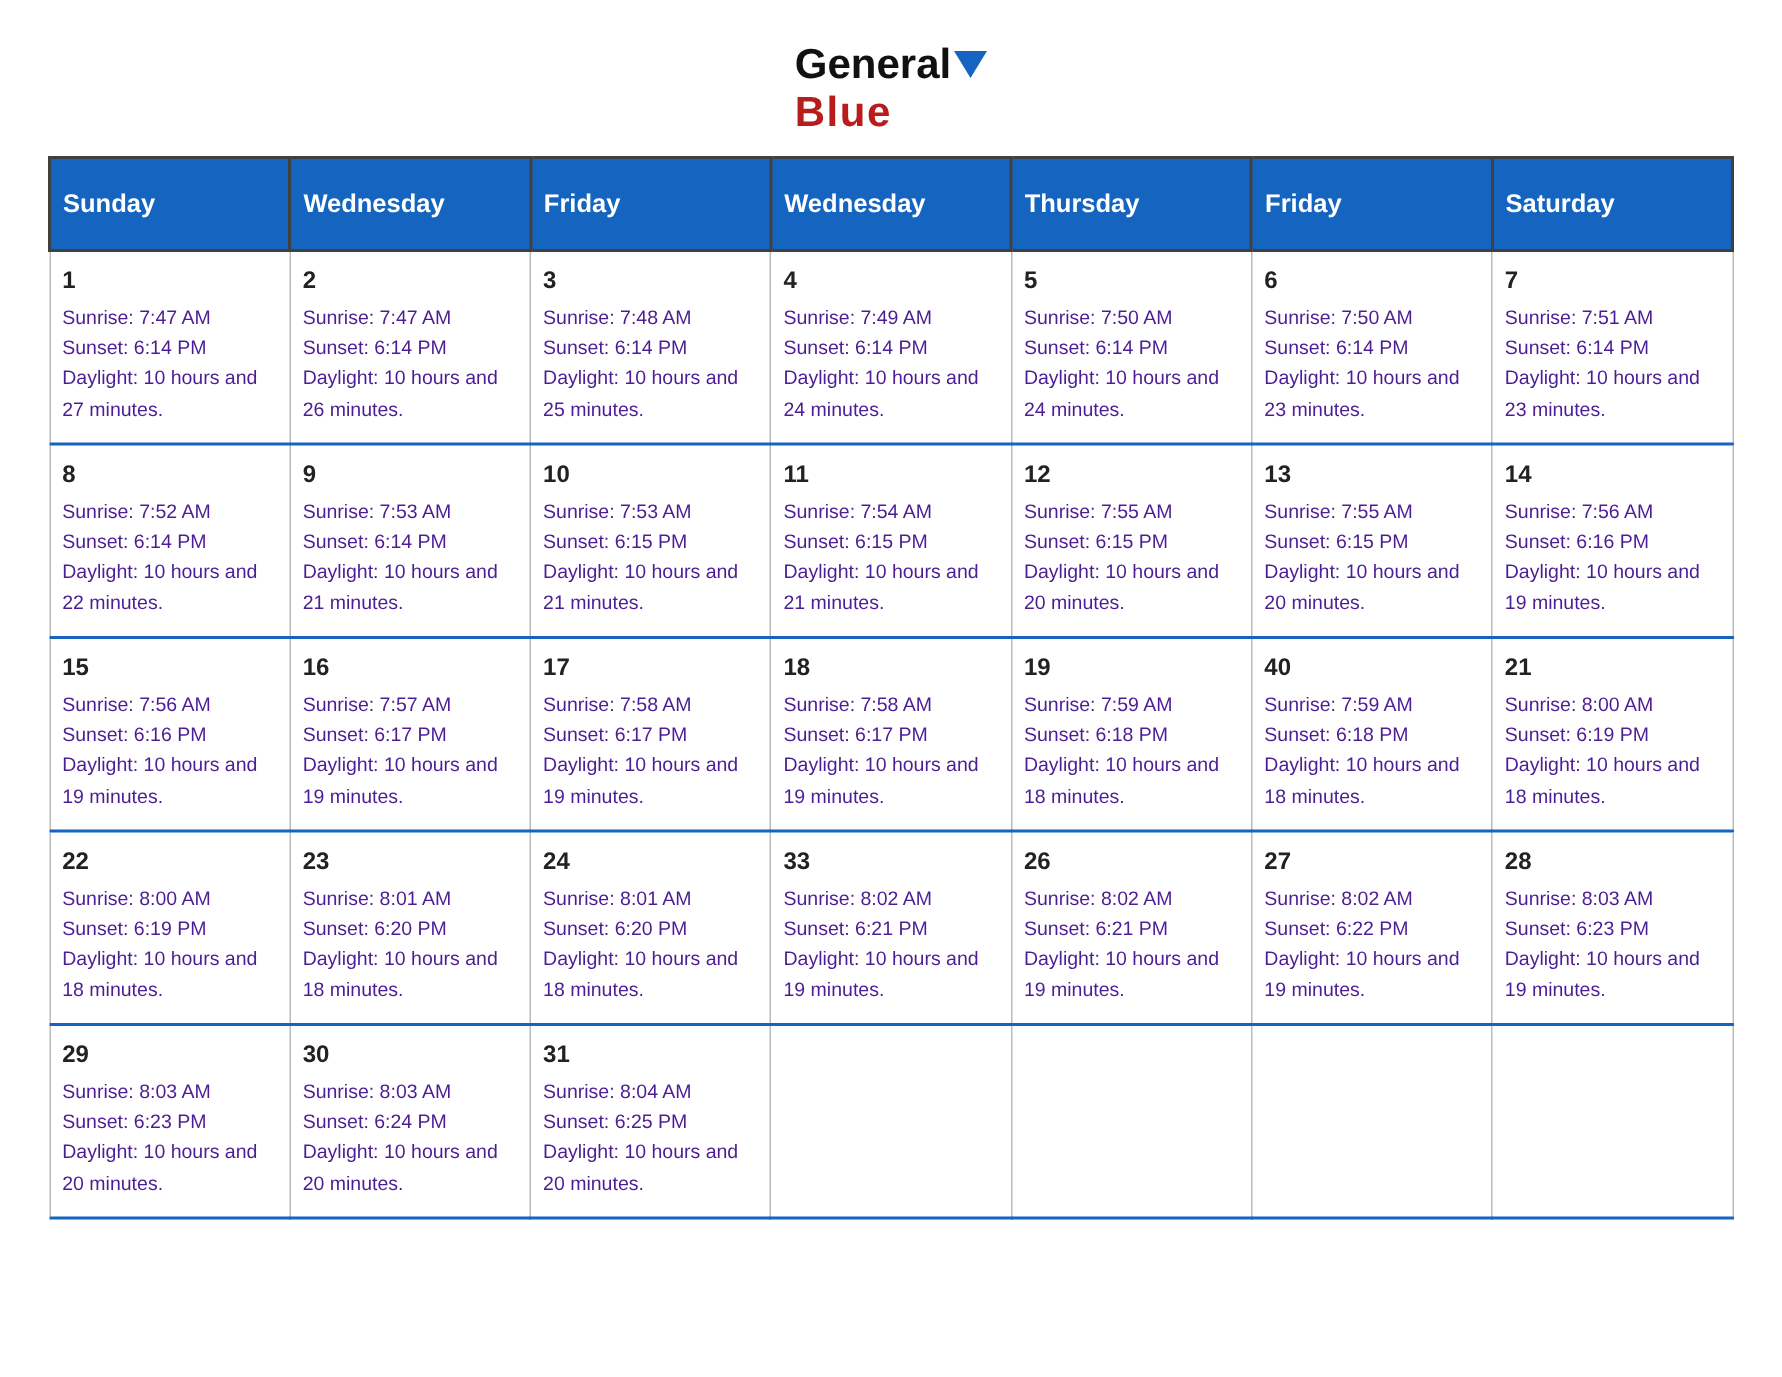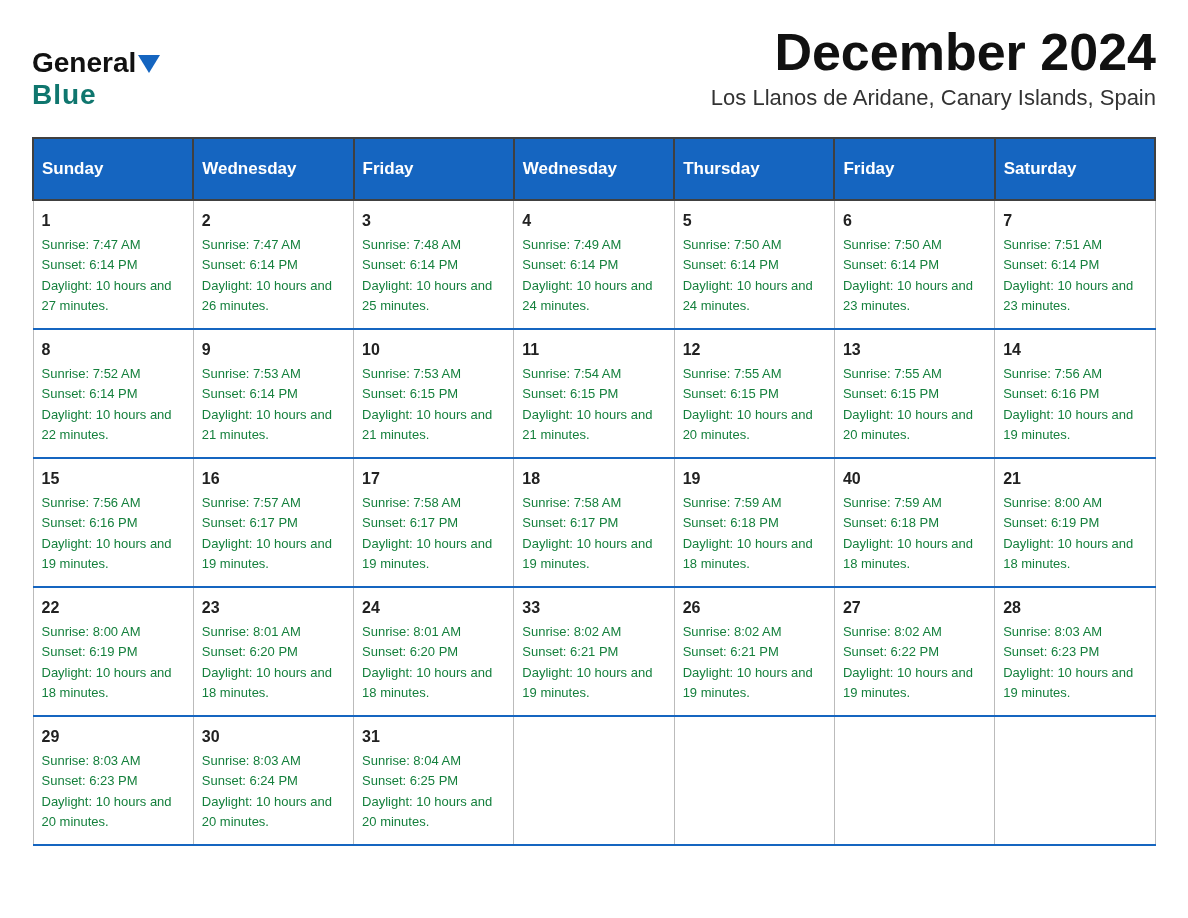--- a/index.html
+++ b/index.html
@@ -7,41 +7,42 @@
       font-family: Arial, sans-serif;
       background: #fff;
       color: #222;
       width: 1188px;
       min-height: 918px;
       padding: 24px 32px 32px 32px;
     }
     .header {
       display: flex;
       justify-content: space-between;
-      align-items: flex-end;
-      margin-bottom: 26px;
+      align-items: center;
+      margin-bottom: 13px;
+      flex-direction: column;
     }
     .logo {
       display: flex;
       flex-direction: column;
       align-items: flex-start;
       margin-top: 4px;
     }
     .logo-text {
       font-size: 28px;
       font-weight: bold;
       color: #111;
       line-height: 1.1;
     }
     .logo-line1 {
       display: flex;
       align-items: center;
     }
     .logo-line2 {
-      color: #0f766e;
+      color: #b91c1c;
       font-size: 28px;
       font-weight: bold;
       letter-spacing: 1px;
     }
     .title-area {
       text-align: right;
     }
     .month-title {
       font-size: 52px;
       font-weight: bold;
@@ -81,21 +82,21 @@
       border-bottom: 2px solid #1565c0;
     }
     .day-num {
       font-size: 16px;
       font-weight: bold;
       display: block;
       margin-bottom: 2px;
     }
     .day-info {
       font-size: 13px;
-      color: #15803d;
+      color: #4c1d95;
       line-height: 1.55;
     }
     tbody td:first-child {
       border-left: 1px solid #bbb;
     }
     tbody td.empty {
       background: #fff;
     }
   </style>
 </head>
@@ -103,24 +104,20 @@
 
 <div class="header">
   <div class="logo">
     <div class="logo-line1">
       <span class="logo-text">General</span>
       <svg width="22" height="20" viewBox="0 0 22 20" style="margin-left:2px;margin-top:2px;">
         <polygon points="0,0 22,0 11,18" fill="#1565c0"></polygon>
       </svg>
     </div>
     <div class="logo-line2">Blue</div>
-  </div>
-  <div class="title-area">
-    <div class="month-title">December 2024</div>
-    <div class="location">Los Llanos de Aridane, Canary Islands, Spain</div>
   </div>
 </div>
 
 <table>
   <thead>
     <tr>
     <th>Sunday</th>
         <th>Wednesday</th>
         <th>Friday</th>
         <th>Wednesday</th>

